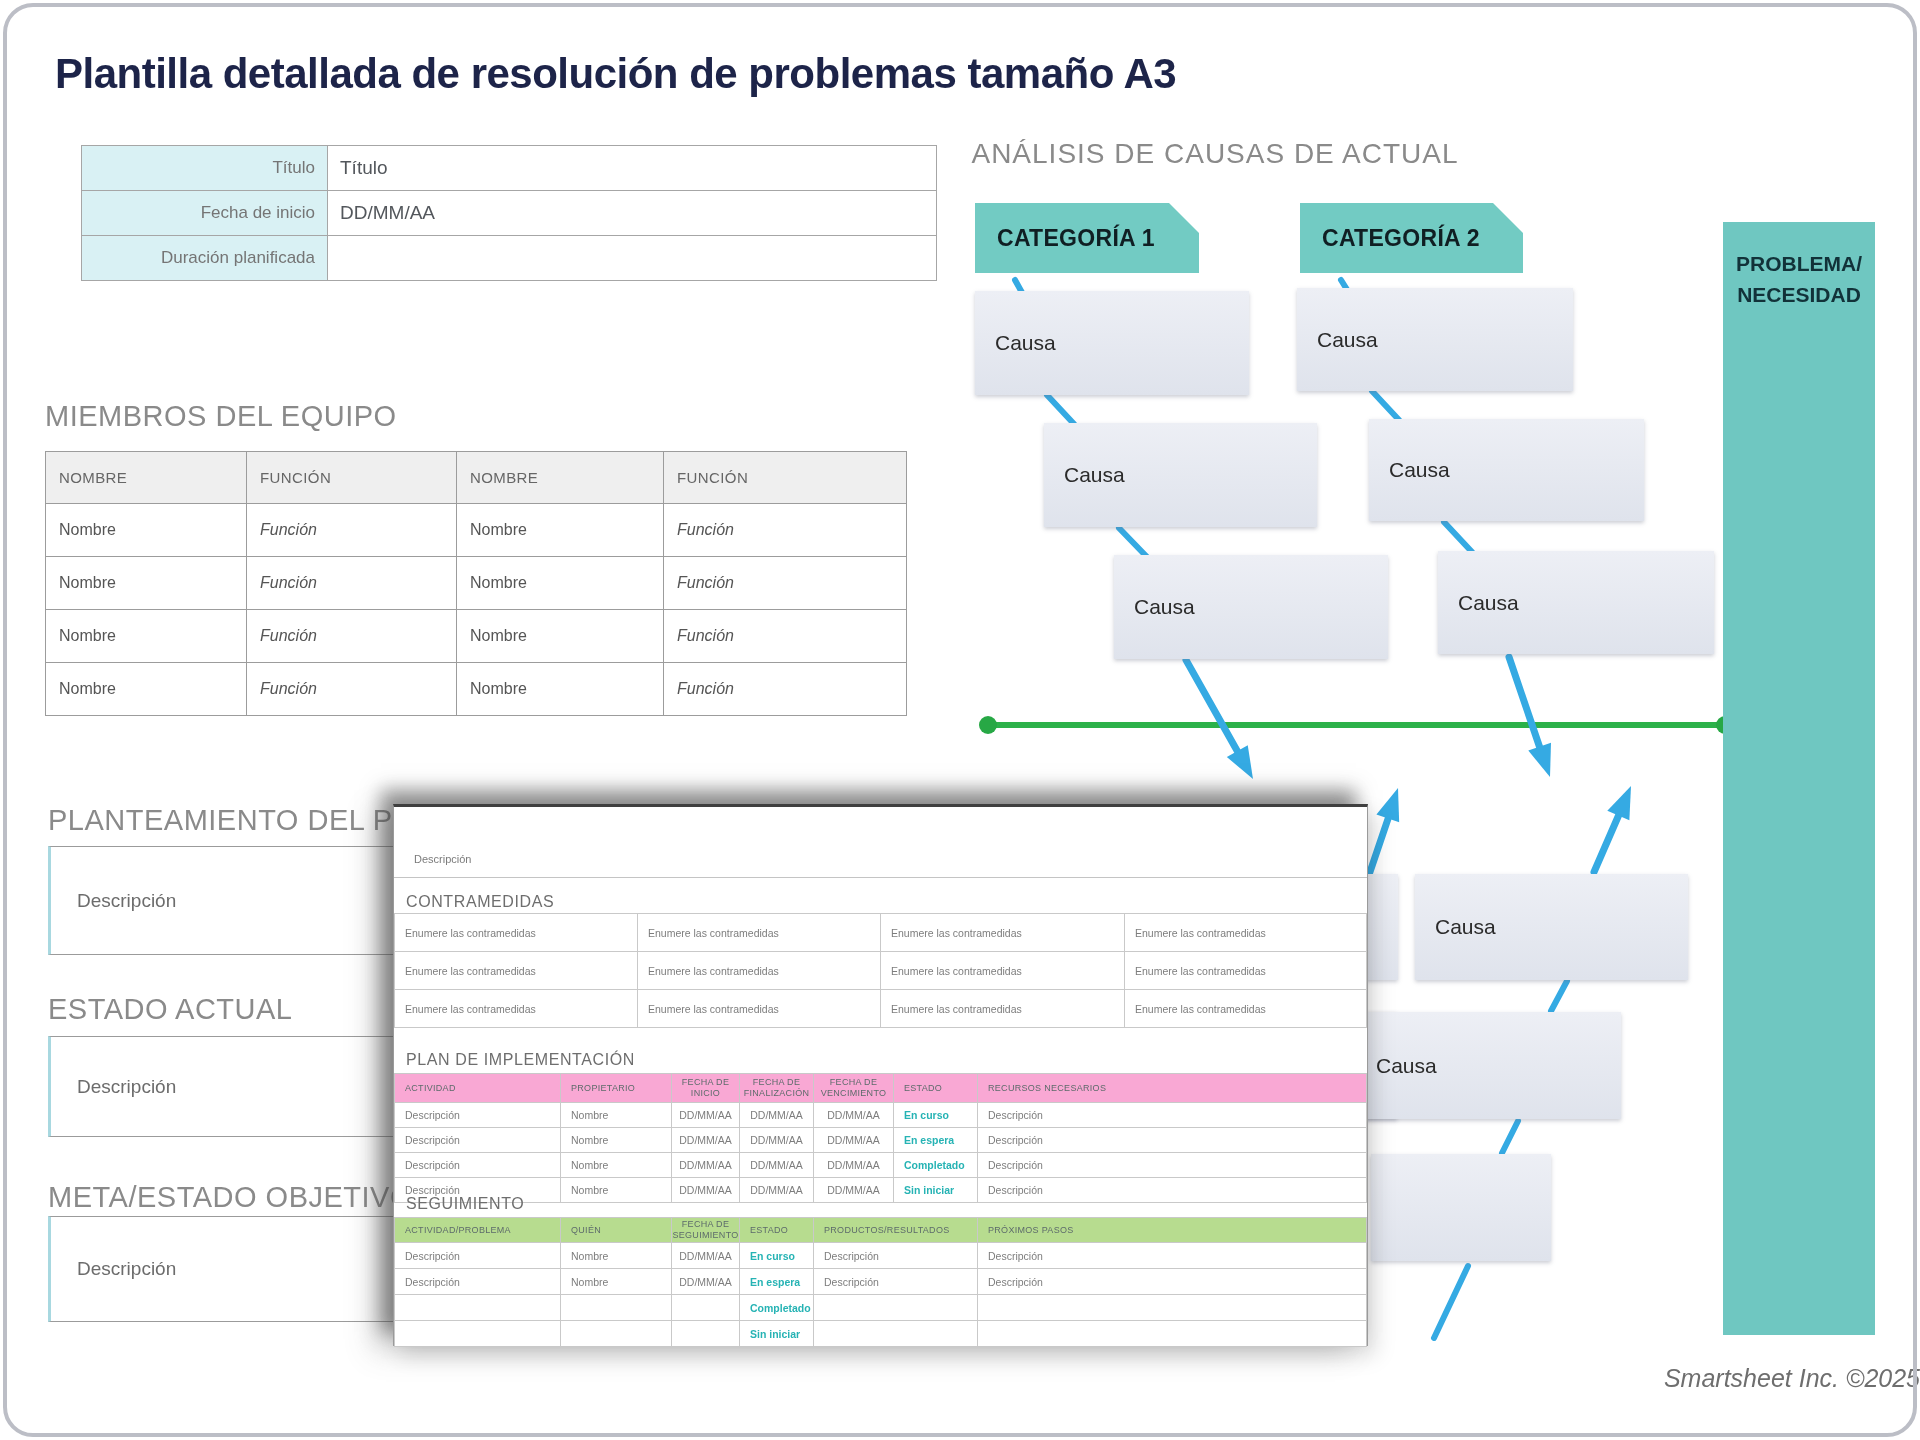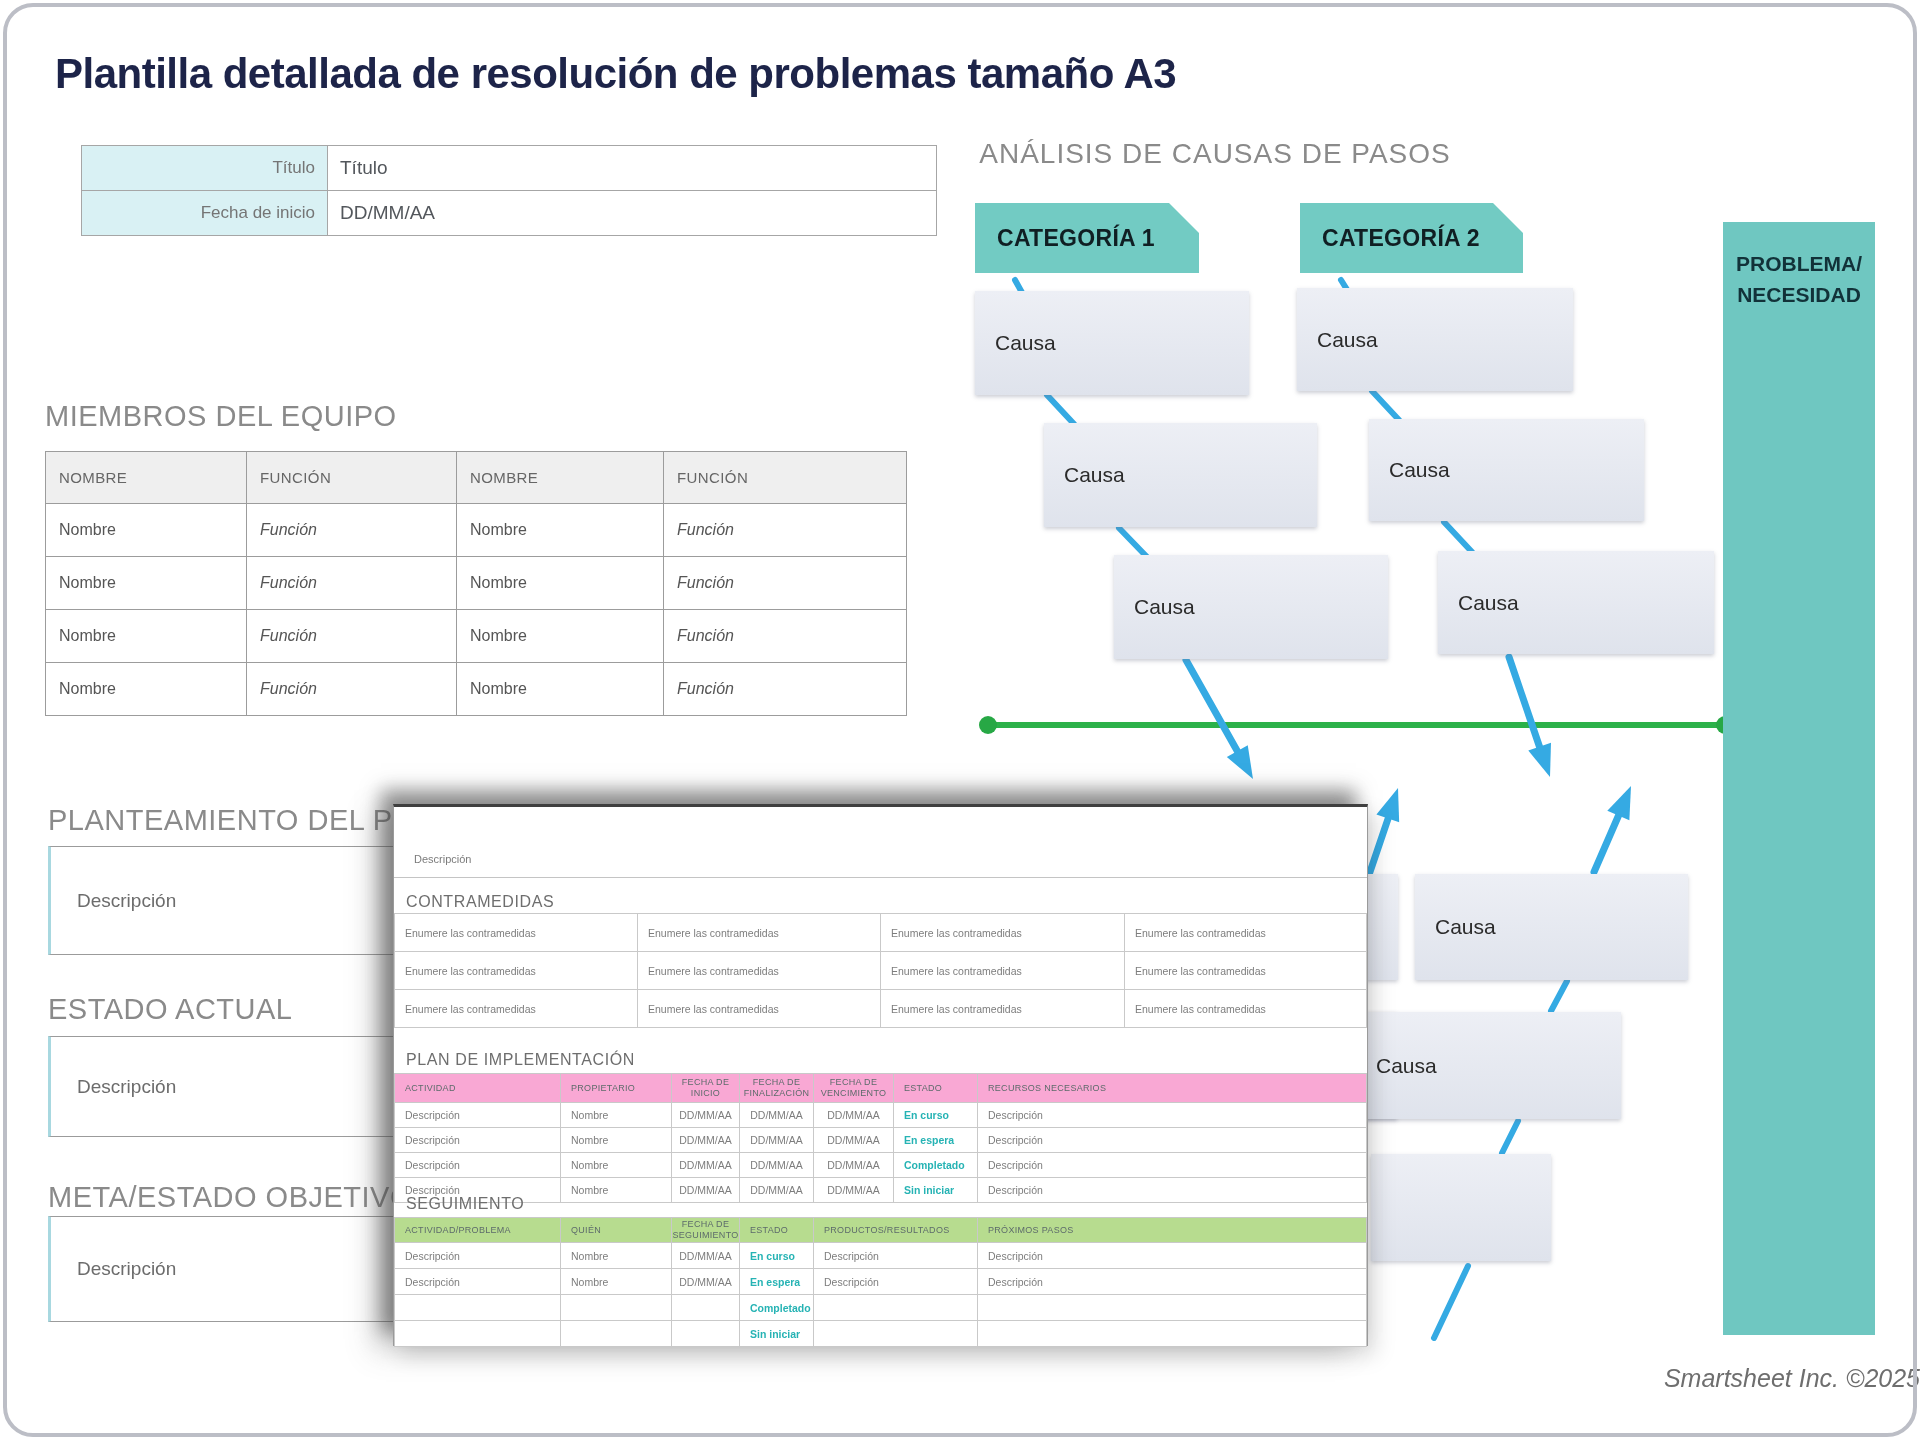--- a/index.html
+++ b/index.html
@@ -102,20 +102,24 @@
 
 <div class="abs info-table">
   <div class="info-row r1">
     <div class="info-label">Título</div>
     <div class="info-value">Título</div>
   </div>
   <div class="info-row r2">
     <div class="info-label">Fecha de inicio</div>
     <div class="info-value">DD/MM/AA</div>
   </div>
+  <div class="info-row r3">
+    <div class="info-label">Duración planificada</div>
+    <div class="info-value"></div>
+  </div>
 </div>
 
 <div class="abs sec-h" style="left:45px;top:400px;">MIEMBROS DEL EQUIPO</div>
 <div class="abs team-table">
   <div class="team-row team-head">
     <div>NOMBRE</div>
     <div>FUNCIÓN</div>
     <div>NOMBRE</div>
     <div>FUNCIÓN</div>
   </div>
@@ -147,21 +151,21 @@
 
 <div class="abs sec-h" style="left:48px;top:804px;">PLANTEAMIENTO DEL PROBLEMA</div>
 <div class="abs desc-box" style="left:48px;top:846px;width:853px;height:107px;">Descripción</div>
 
 <div class="abs sec-h" style="left:48px;top:993px;">ESTADO ACTUAL</div>
 <div class="abs desc-box" style="left:48px;top:1036px;width:853px;height:99px;">Descripción</div>
 
 <div class="abs sec-h" style="left:48px;top:1181px;">META/ESTADO OBJETIVO</div>
 <div class="abs desc-box" style="left:48px;top:1216px;width:853px;height:104px;">Descripción</div>
 
-<div class="abs fb-title">ANÁLISIS DE CAUSAS DE PASOS</div>
+<div class="abs fb-title">ANÁLISIS DE CAUSAS DE ACTUAL</div>
 
 <svg class="abs fb-svg" width="1920" height="1440" viewBox="0 0 1920 1440">
 
   <line x1="988" y1="725" x2="1725" y2="725" stroke="#2cb14a" stroke-width="6"></line>
   <circle cx="988" cy="725" r="9" fill="#27a845"></circle>
   <circle cx="1725" cy="725" r="9" fill="#27a845"></circle>
 
   <g stroke="#35aae3" stroke-width="6" stroke-linecap="round">
     <line x1="1015" y1="280" x2="1025" y2="298"></line>
     <line x1="1047" y1="395" x2="1074" y2="424"></line>

